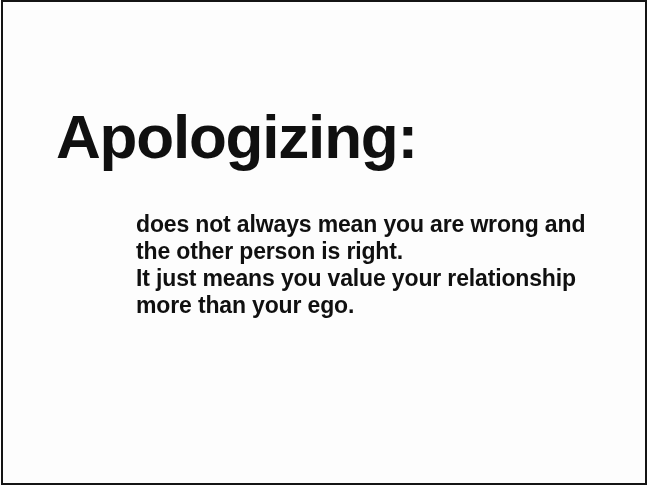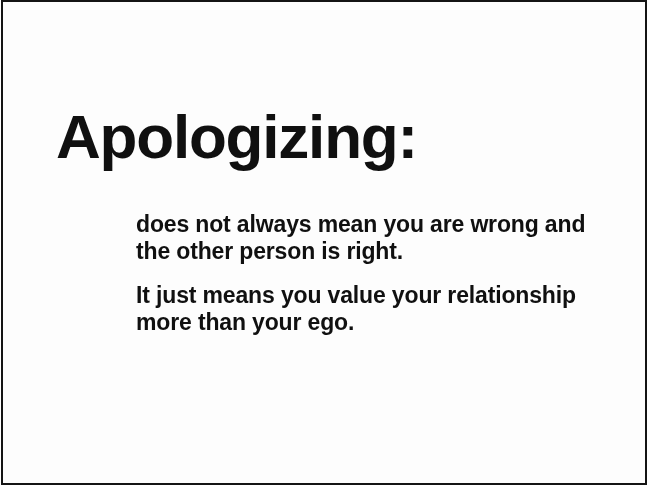--- a/index.html
+++ b/index.html
@@ -65,21 +65,20 @@
     font-family: "Liberation Sans", sans-serif;
     font-weight: 700;
     font-size: 23px;
     line-height: 27px;
     letter-spacing: -0.15px;
     color: #101010;
     white-space: pre-line;
   }
 
   .body-paragraph + .body-paragraph {
-    margin-top: 17px;
   }
 </style>
 </head>
 <body>
 
 <div class="poster-frame">
   <div class="poster-inner">
 
     <h1 class="poster-title">Apologizing:</h1>
 

